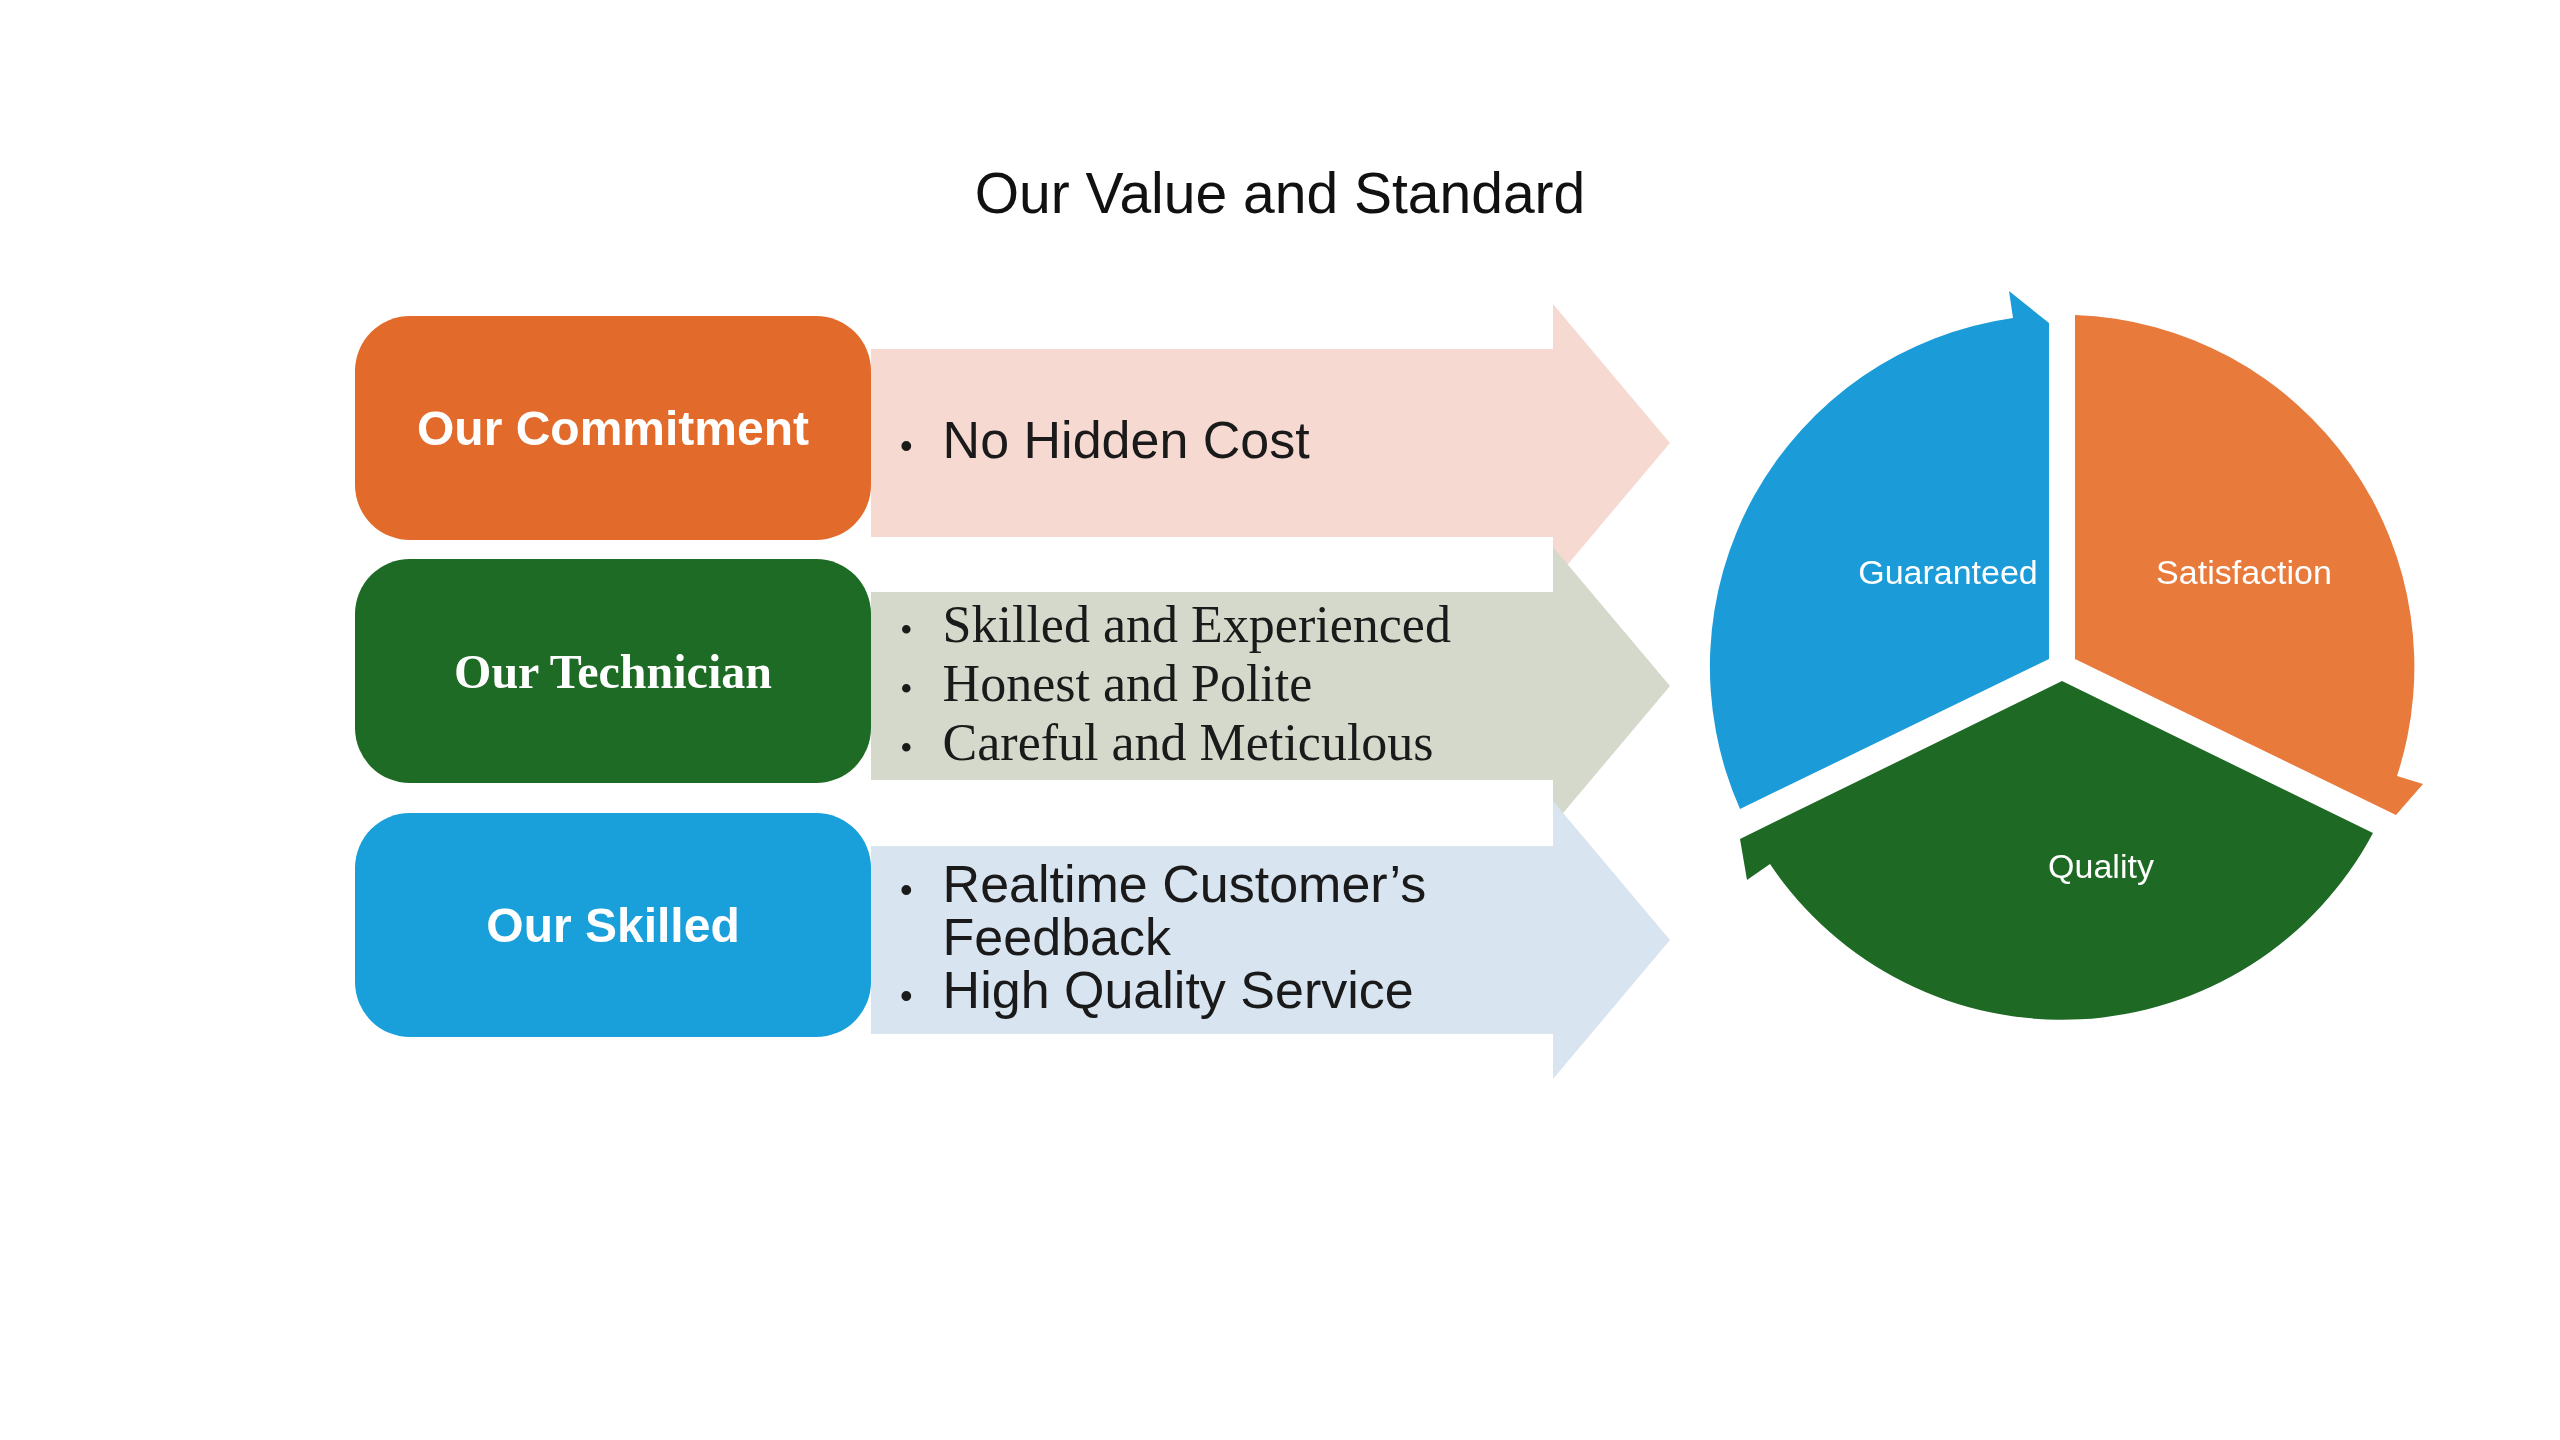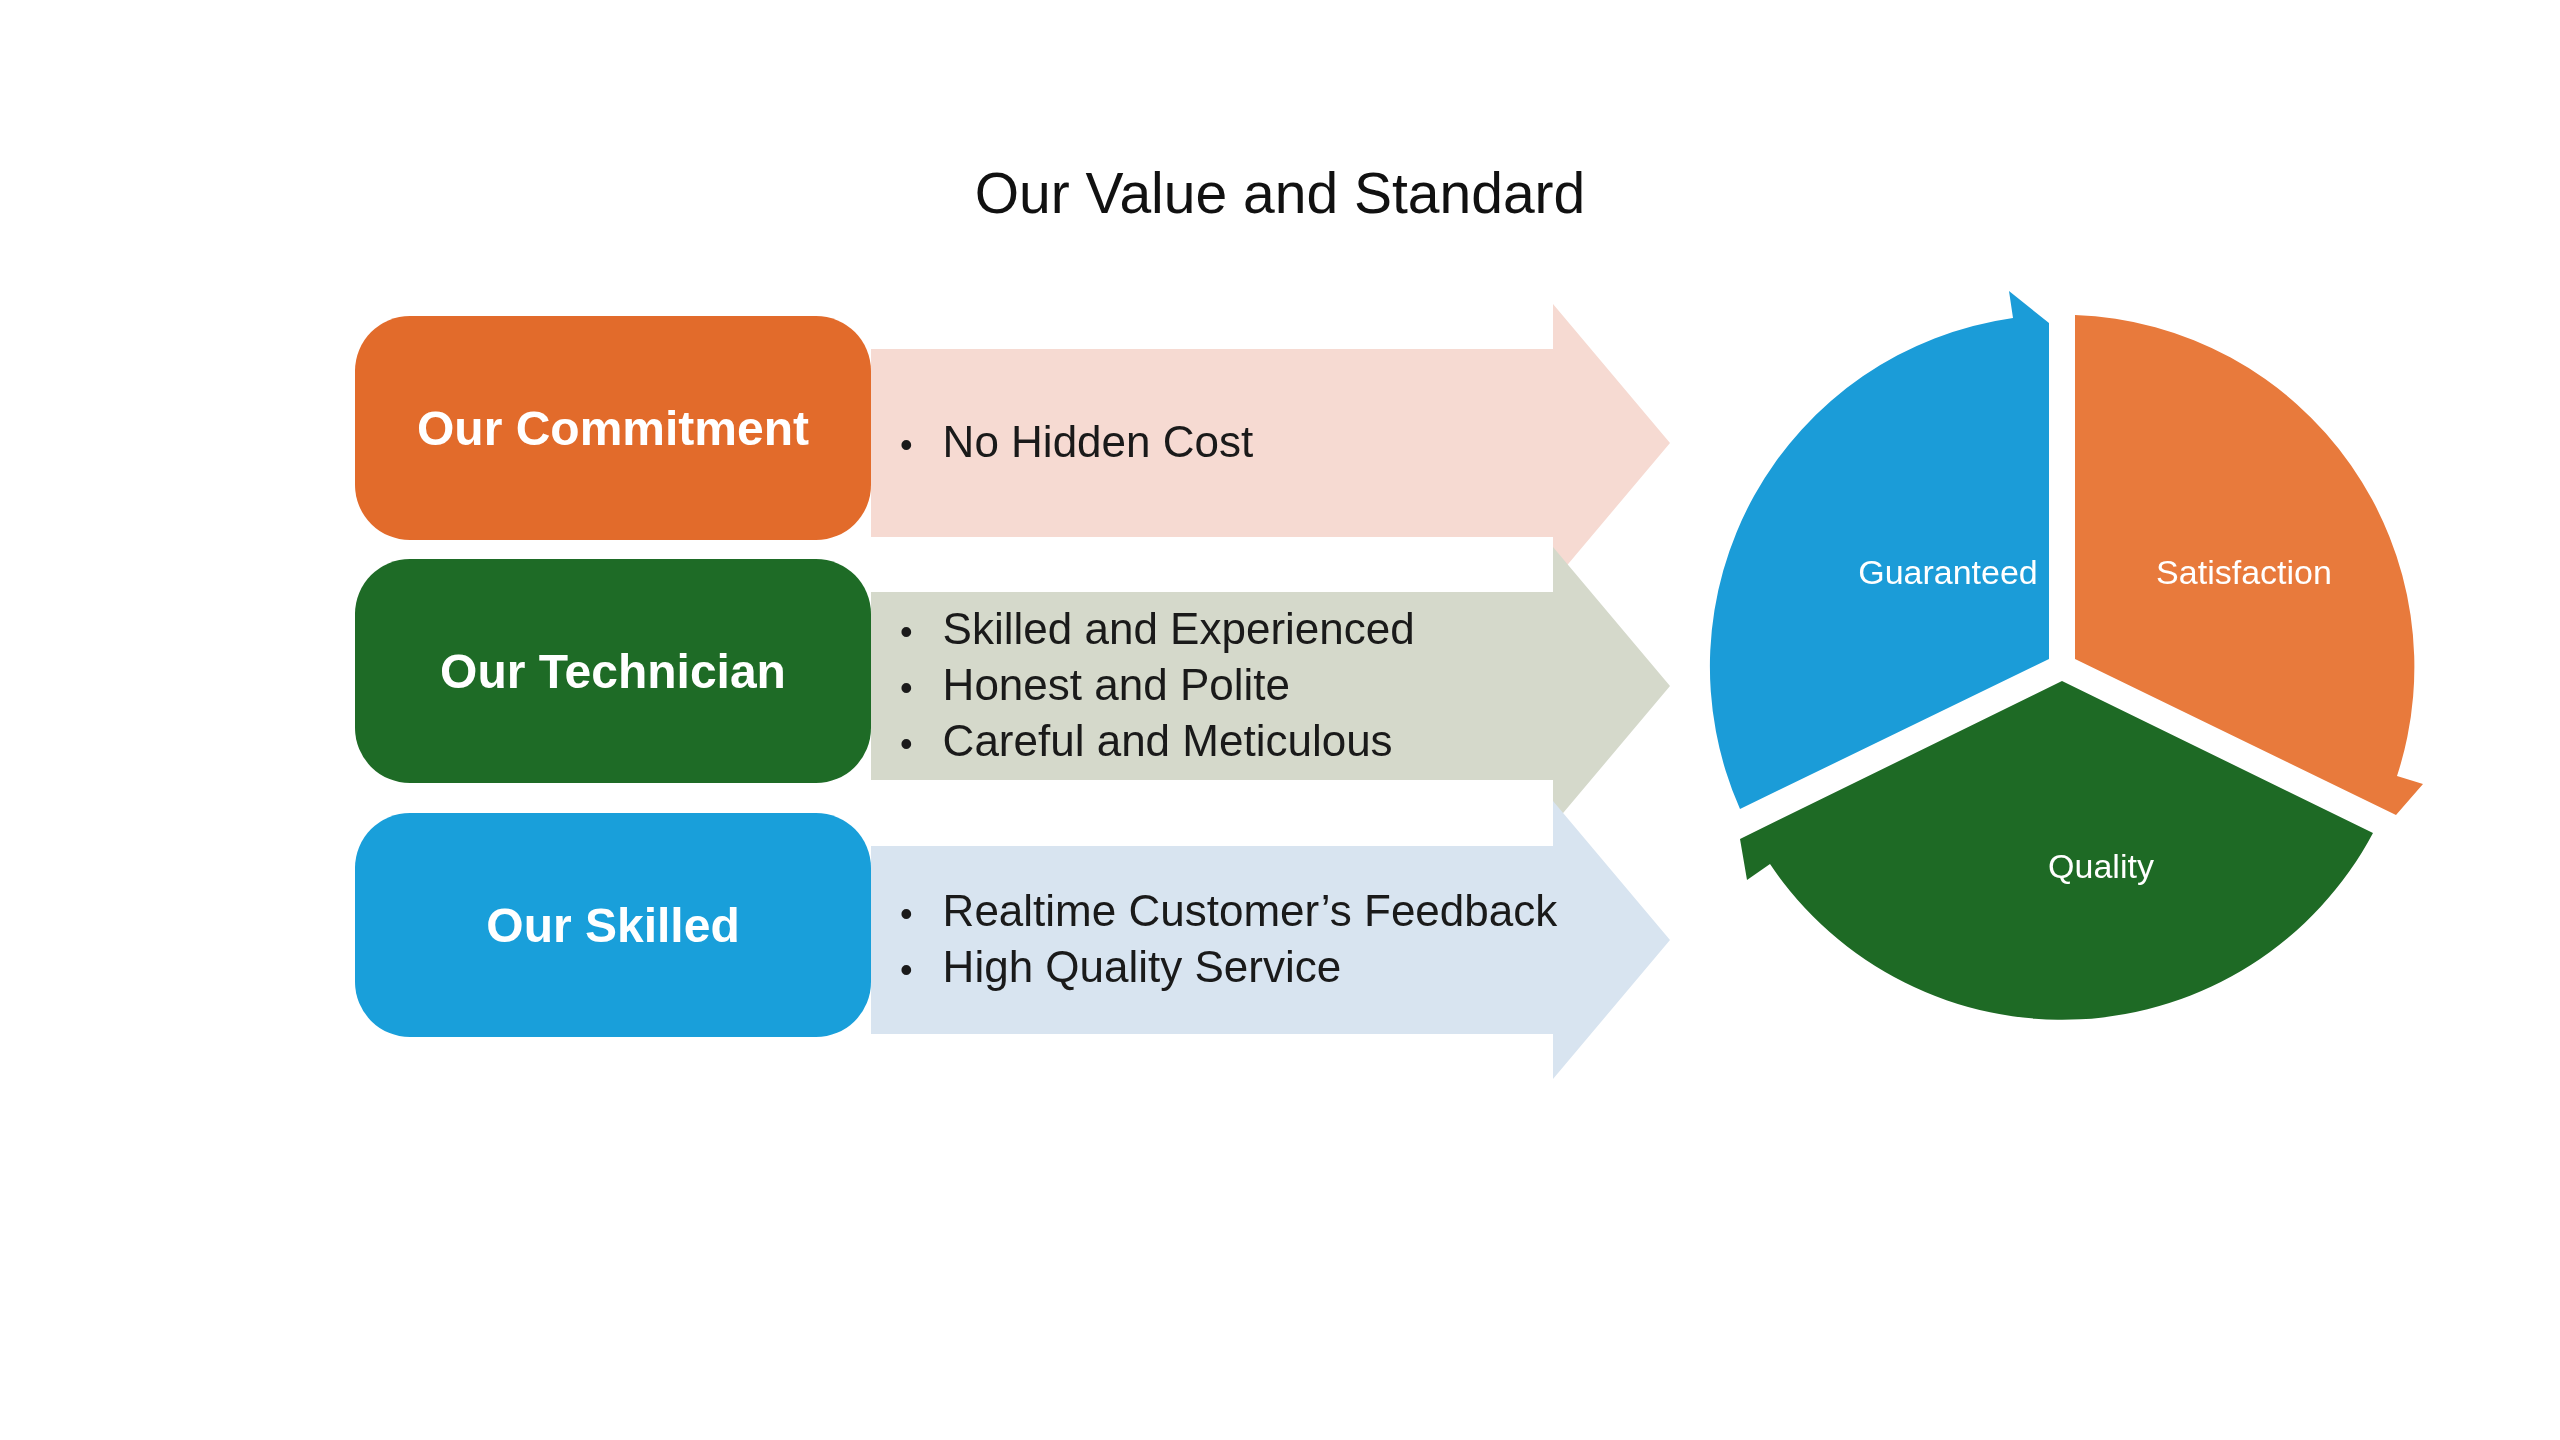--- a/index.html
+++ b/index.html
@@ -22,21 +22,21 @@
     color: #111111;
     letter-spacing: 0px;
   }
   .row {
     position: absolute;
     left: 355px;
     width: 1315px;
     height: 278px;
   }
   .row-1 { top: 304px; }
-  .row-2 { top: 547px; }
+  .row-2 { top: 547px; font-family: Liberation Serif, serif; }
   .row-3 { top: 801px; }
   .row svg.row-shape {
     position: absolute;
     left: 0; top: 0;
     width: 1315px;
     height: 278px;
   }
   .box-label {
     position: absolute;
     left: 0;
@@ -52,21 +52,21 @@
   }
   .bullets {
     position: absolute;
     left: 545px;
     top: 45px;
     width: 680px;
     height: 188px;
     display: flex;
     flex-direction: column;
     justify-content: center;
-    font-size: 44px;
+    font-size: 52px;
     line-height: 53px;
     color: #1a1a1a;
   }
   .bullet-item { display: flex; align-items: baseline; }
   .bullet-item::before {
     content: "\2022";
     flex: 0 0 auto;
     margin-right: 30px;
     font-size: 36px;
   }

